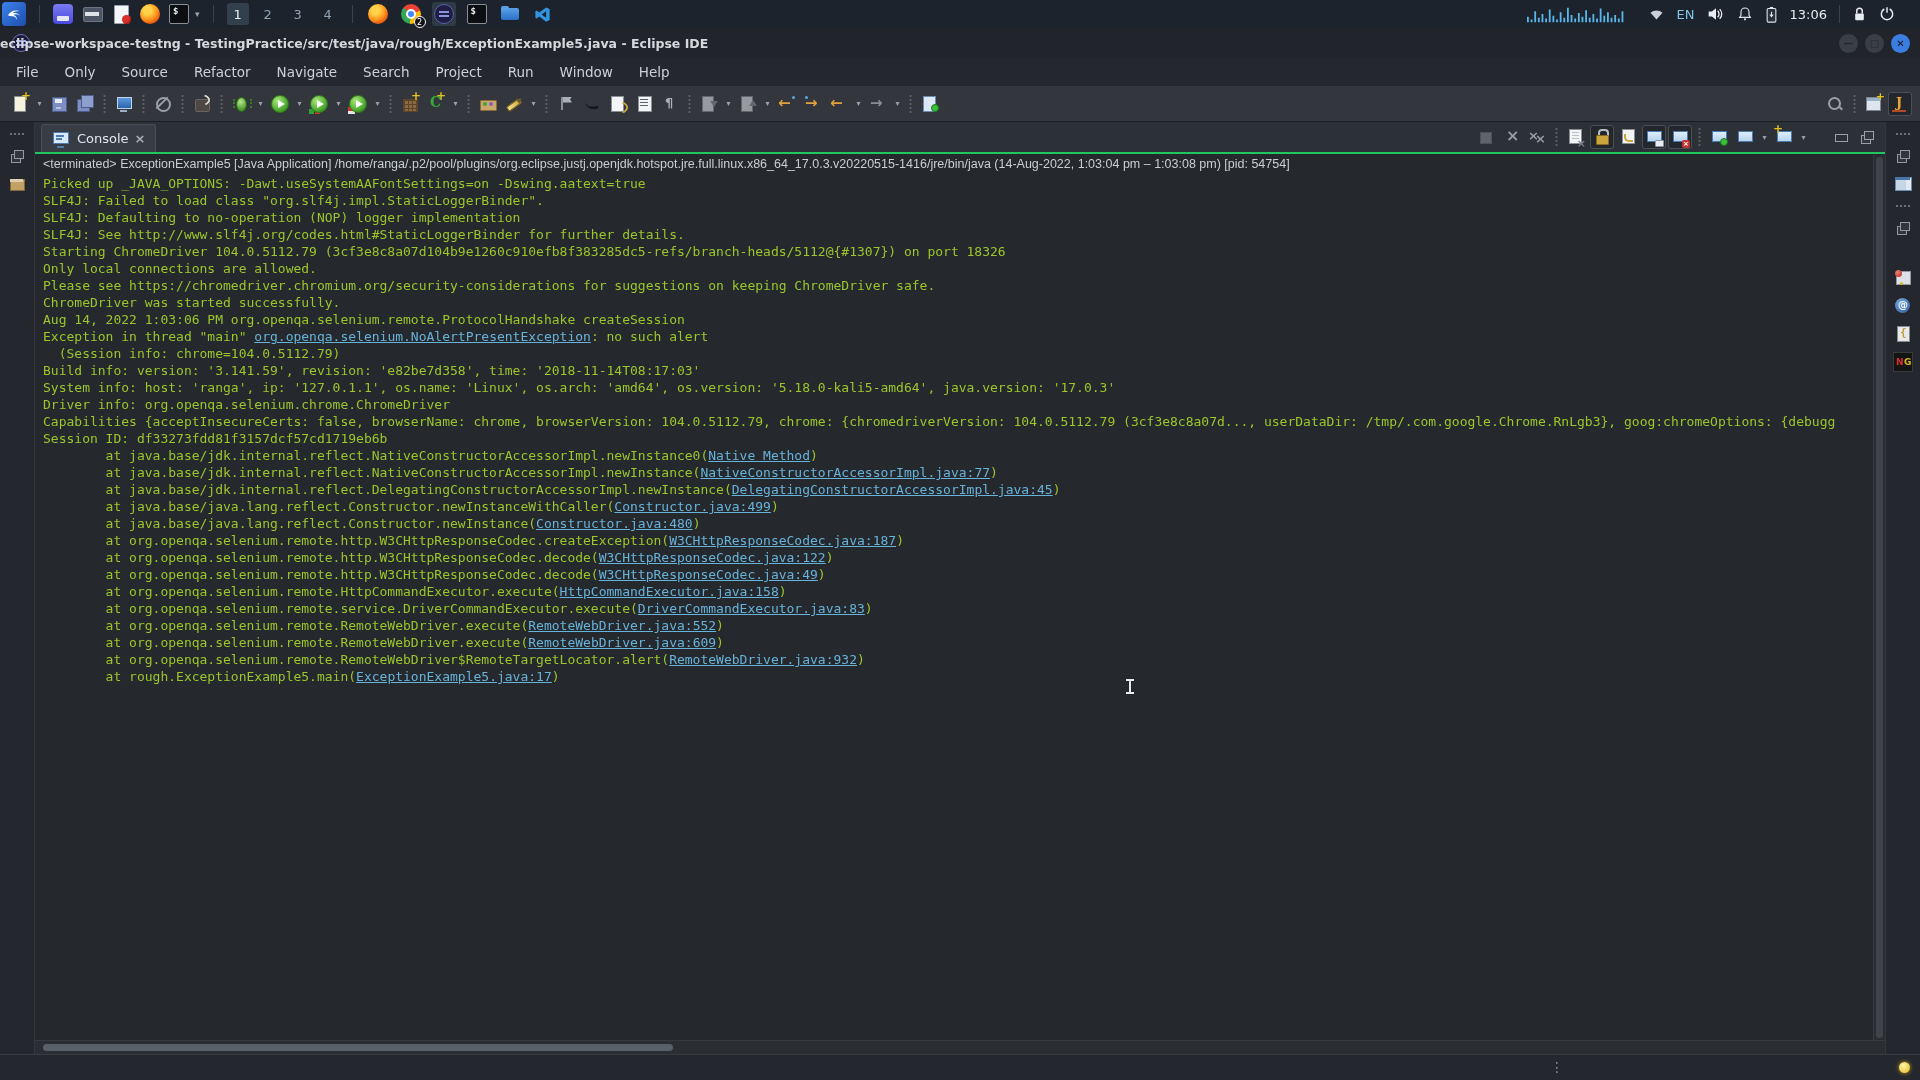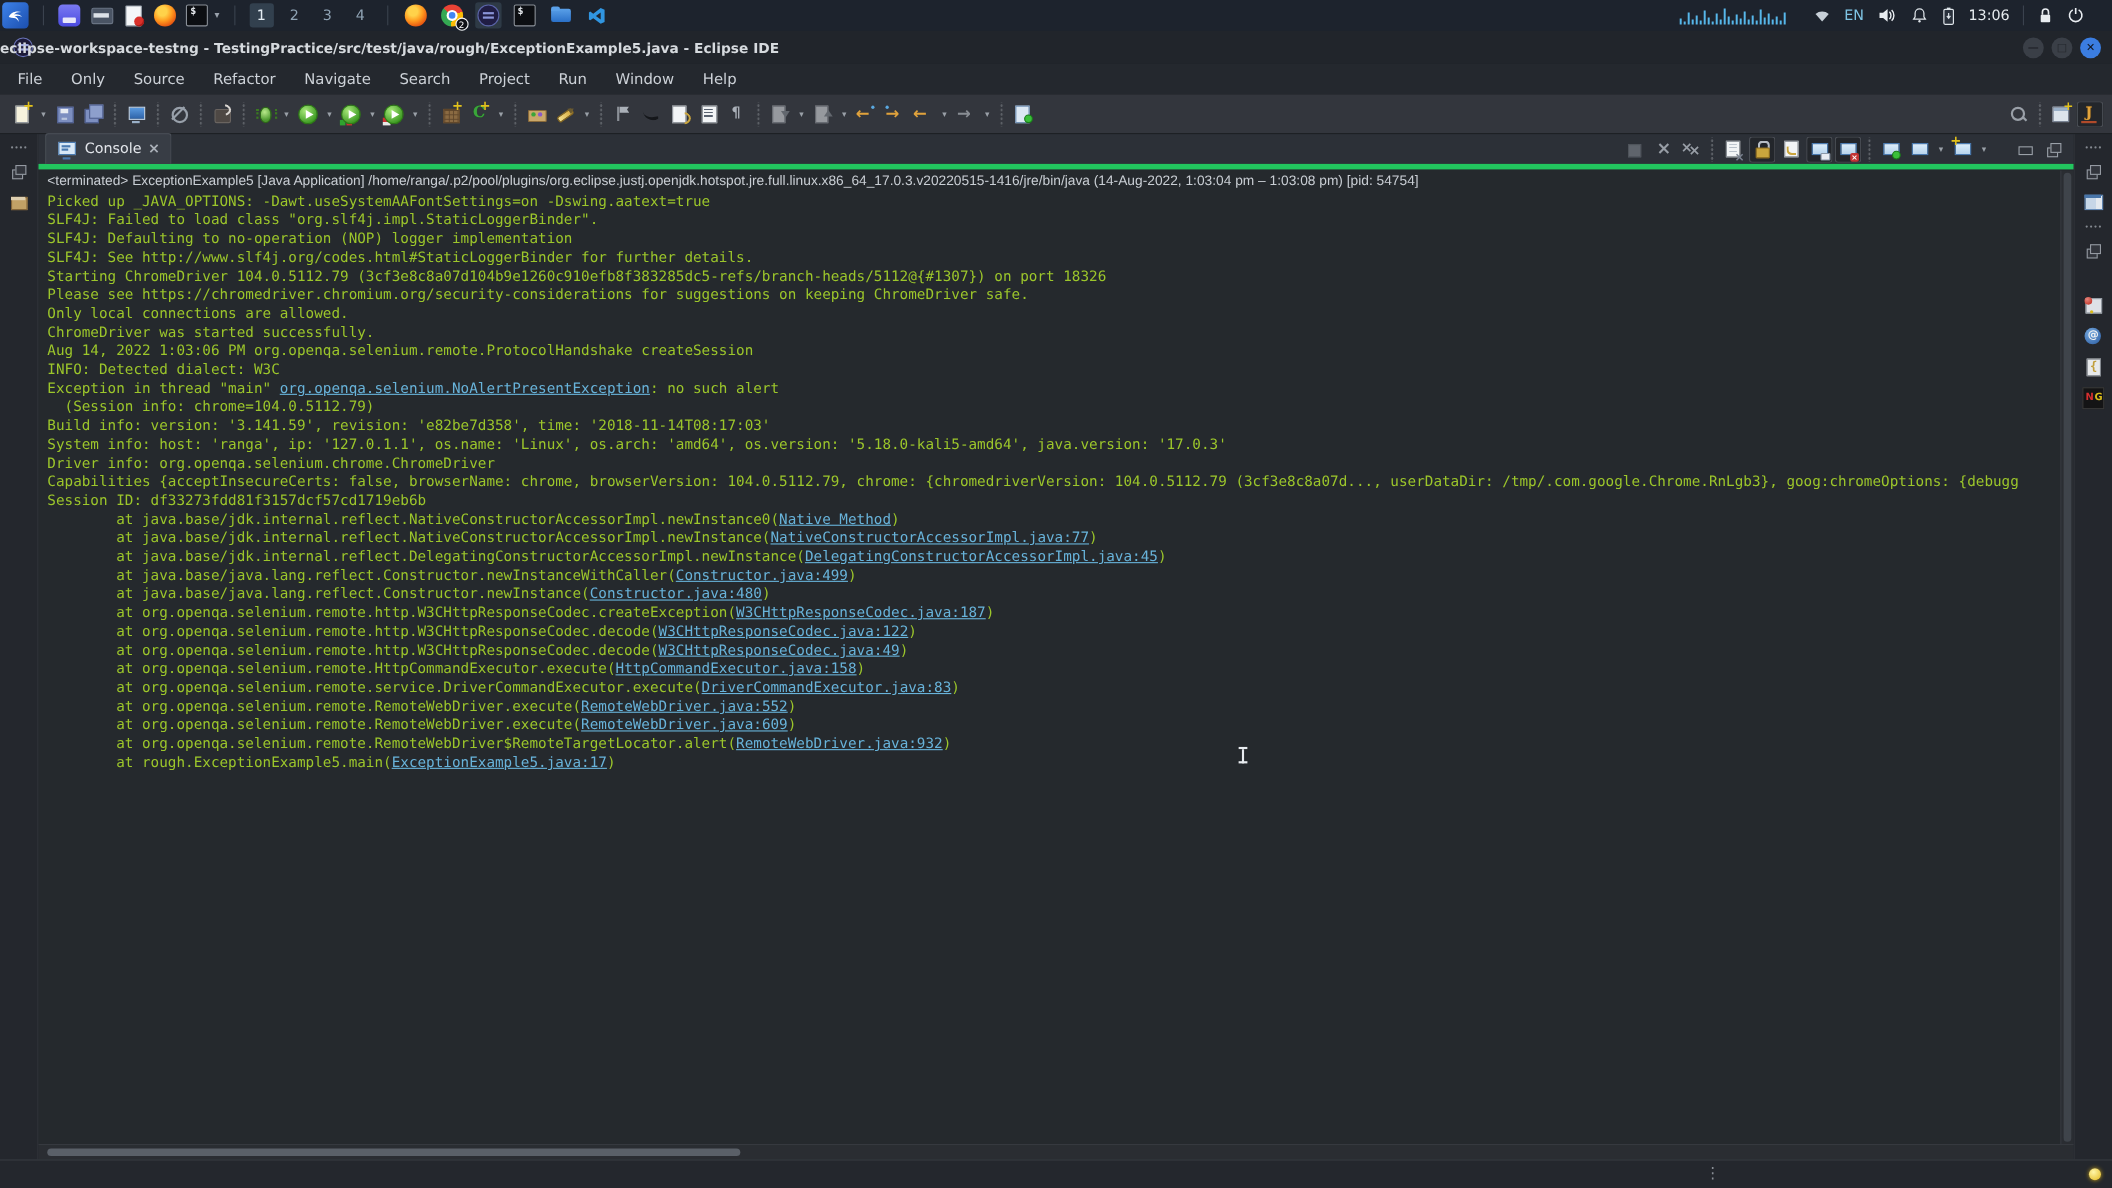--- a/index.html
+++ b/index.html
@@ -162,21 +162,21 @@
 
   
   .workbench{flex:1;display:flex;min-height:0;background:#24272d;}
   .trim{width:35px;flex:none;display:flex;flex-direction:column;align-items:center;gap:8px;background:#24272d;}
   .trim.left{padding-top:8px;border-right:1px solid #33363d;}
   .trim.right{padding-top:8px;border-left:1px solid #33363d;}
   .trim .ic{opacity:.95;}
   .trim .gap-lg{margin-top:22px;}
 
   .console-view{flex:1;display:flex;flex-direction:column;min-width:0;background:#25292d;position:relative;}
-  .view-header{height:32px;background:#2c3037;display:flex;align-items:flex-end;flex:none;border-bottom:5px solid #22c55e;}
+  .view-header{height:32px;background:#2c3037;display:flex;align-items:flex-end;flex:none;border-bottom:2px solid #22c55e;}
   .tab{display:flex;align-items:center;gap:6px;height:28px;padding:0 9px;background:#383d45;border:1px solid #4a4f57;border-bottom:none;border-radius:3px 3px 0 0;margin-left:6px;color:#e2e5ea;font-size:13px;}
   .tab-close{color:#aab0b8;font-size:13px;font-weight:bold;line-height:1;}
   .header-toolbar{margin-left:auto;display:flex;align-items:center;gap:2px;padding-right:6px;height:100%;}
   .header-toolbar .tbtn{width:24px;height:24px;}
   .hgap{width:16px;}
 
   .console-body{flex:1;display:flex;flex-direction:column;min-height:0;position:relative;}
   .terminated{height:21px;line-height:21px;padding-left:8px;color:#c9ced4;font-size:12.5px;font-family:"Liberation Sans","DejaVu Sans",sans-serif;white-space:nowrap;overflow:hidden;flex:none;}
   .console-output{flex:1;overflow:hidden;padding-left:8px;font-family:"DejaVu Sans Mono",monospace;font-size:13px;line-height:17px;color:#9cc62b;}
   .cl{height:17px;white-space:pre;}
@@ -484,25 +484,24 @@
         </div>
 
         <div class="console-body">
           <div class="terminated">&lt;terminated&gt; ExceptionExample5 [Java Application] /home/ranga/.p2/pool/plugins/org.eclipse.justj.openjdk.hotspot.jre.full.linux.x86_64_17.0.3.v20220515-1416/jre/bin/java (14-Aug-2022, 1:03:04 pm – 1:03:08 pm) [pid: 54754]</div>
           <div class="console-output">
               <div class="cl"><span>Picked up _JAVA_OPTIONS: -Dawt.useSystemAAFontSettings=on -Dswing.aatext=true</span></div>
               <div class="cl"><span>SLF4J: Failed to load class "org.slf4j.impl.StaticLoggerBinder".</span></div>
               <div class="cl"><span>SLF4J: Defaulting to no-operation (NOP) logger implementation</span></div>
               <div class="cl"><span>SLF4J: See http://www.slf4j.org/codes.html#StaticLoggerBinder for further details.</span></div>
               <div class="cl"><span>Starting ChromeDriver 104.0.5112.79 (3cf3e8c8a07d104b9e1260c910efb8f383285dc5-refs/branch-heads/5112@{#1307}) on port 18326</span></div>
+              <div class="cl"><span>Only local connections are allowed.</span></div>
               <div class="cl"><span>Please see https://chromedriver.chromium.org/security-considerations for suggestions on keeping ChromeDriver safe.</span></div>
-              <div class="cl"><span>Only local connections are allowed.</span></div>
               <div class="cl"><span>ChromeDriver was started successfully.</span></div>
               <div class="cl"><span>Aug 14, 2022 1:03:06 PM org.openqa.selenium.remote.ProtocolHandshake createSession</span></div>
-              <div class="cl"><span>INFO: Detected dialect: W3C</span></div>
               <div class="cl"><span>Exception in thread "main" </span><span class="lnk">org.openqa.selenium.NoAlertPresentException</span><span>: no such alert</span></div>
               <div class="cl"><span>  (Session info: chrome=104.0.5112.79)</span></div>
               <div class="cl"><span>Build info: version: '3.141.59', revision: 'e82be7d358', time: '2018-11-14T08:17:03'</span></div>
               <div class="cl"><span>System info: host: 'ranga', ip: '127.0.1.1', os.name: 'Linux', os.arch: 'amd64', os.version: '5.18.0-kali5-amd64', java.version: '17.0.3'</span></div>
               <div class="cl"><span>Driver info: org.openqa.selenium.chrome.ChromeDriver</span></div>
               <div class="cl"><span>Capabilities {acceptInsecureCerts: false, browserName: chrome, browserVersion: 104.0.5112.79, chrome: {chromedriverVersion: 104.0.5112.79 (3cf3e8c8a07d..., userDataDir: /tmp/.com.google.Chrome.RnLgb3}, goog:chromeOptions: {debugg</span></div>
               <div class="cl"><span>Session ID: df33273fdd81f3157dcf57cd1719eb6b</span></div>
               <div class="cl"><span>        at java.base/jdk.internal.reflect.NativeConstructorAccessorImpl.newInstance0(</span><span class="lnk">Native Method</span><span>)</span></div>
               <div class="cl"><span>        at java.base/jdk.internal.reflect.NativeConstructorAccessorImpl.newInstance(</span><span class="lnk">NativeConstructorAccessorImpl.java:77</span><span>)</span></div>
               <div class="cl"><span>        at java.base/jdk.internal.reflect.DelegatingConstructorAccessorImpl.newInstance(</span><span class="lnk">DelegatingConstructorAccessorImpl.java:45</span><span>)</span></div>

